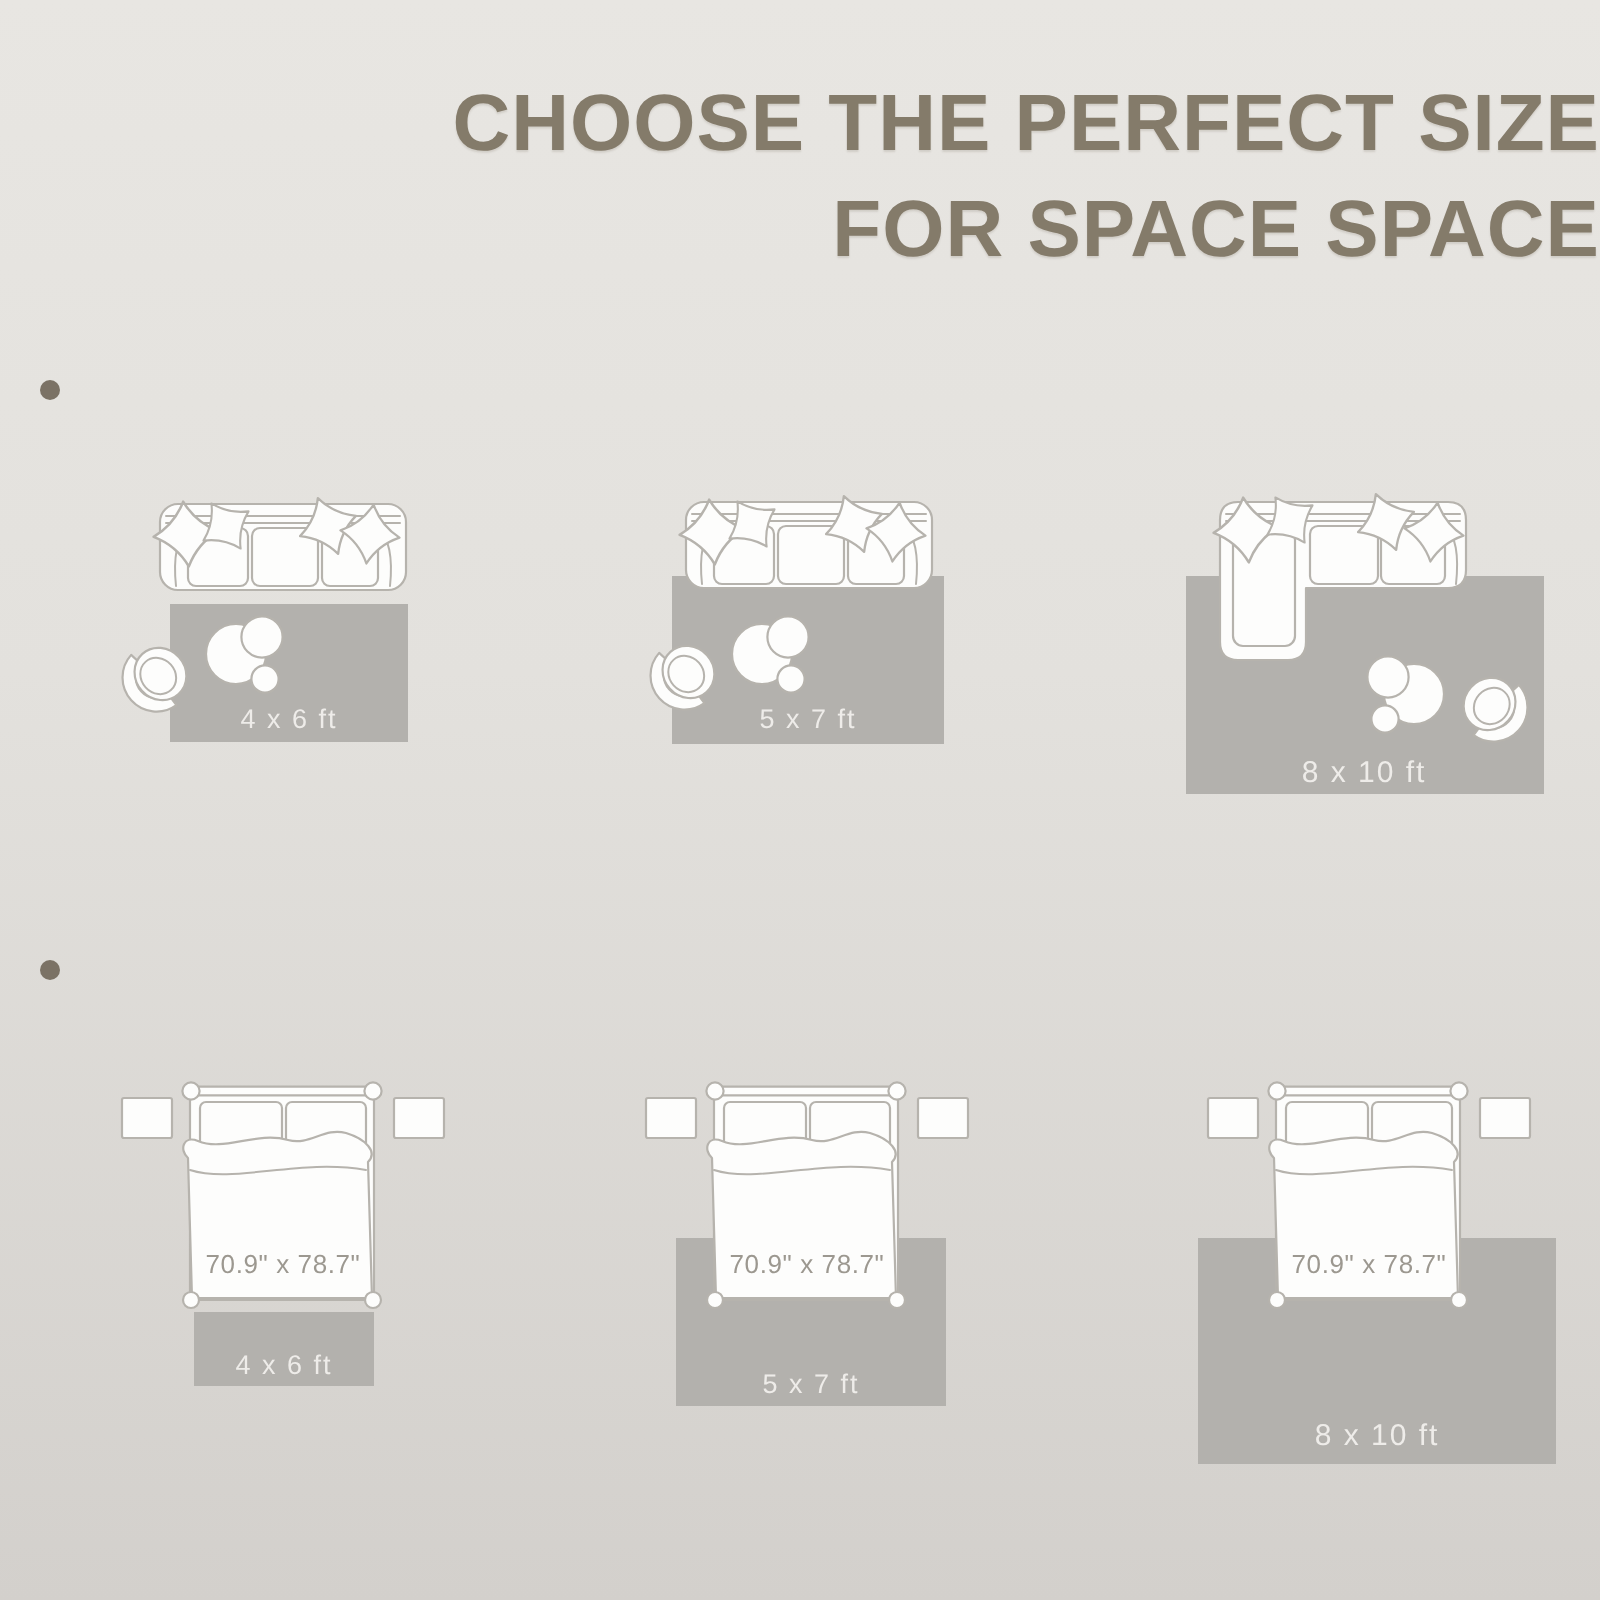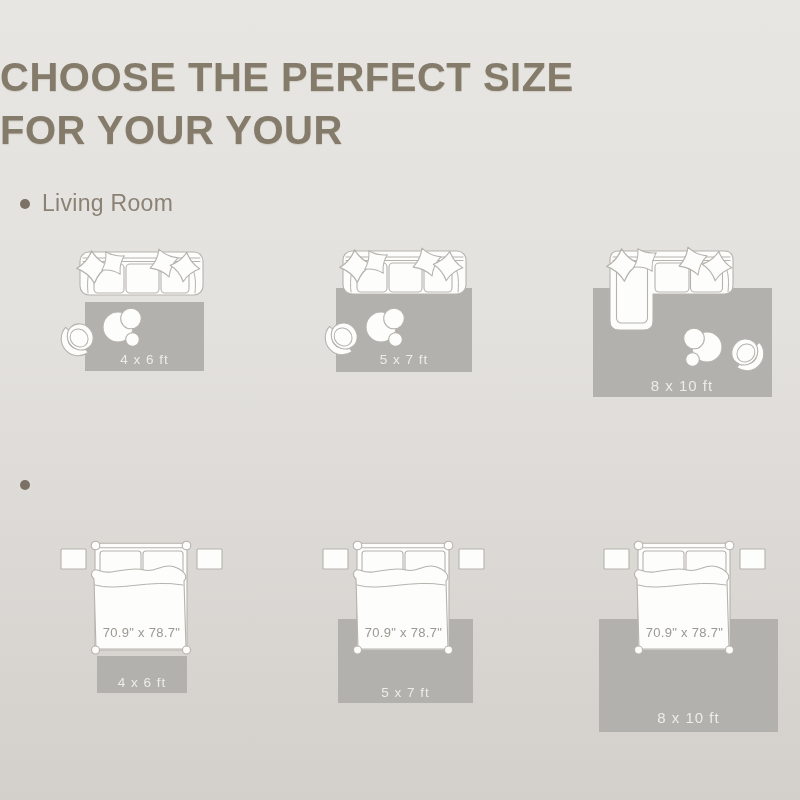--- a/index.html
+++ b/index.html
@@ -2,23 +2,23 @@
 <html><head>
 <meta charset="utf-8">
 <style>
   html,body{margin:0;padding:0;}
   body{
     width:800px;height:800px;position:relative;overflow:hidden;
     background:linear-gradient(180deg,#e8e6e2 0%,#e3e1dd 42%,#d3d0cc 100%);
     font-family:"Liberation Sans",sans-serif;
   }
   .title{
-    position:absolute;top:36px;left:0;width:800px;text-align:left;
+    position:absolute;top:36px;left:0;width:800px;text-align:right;
     font-size:40px;font-weight:bold;color:#847b6a;line-height:53px;
-    letter-spacing:0.5px;text-shadow:0 1px 1px rgba(110,100,85,0.18);margin-top:15px;
+    letter-spacing:0.5px;text-shadow:0 1px 1px rgba(110,100,85,0.18);
   }
   .section-label{
     position:absolute;left:20px;display:flex;align-items:center;gap:12px;
     font-size:23px;color:#8b8275;letter-spacing:0.3px;
   }
   .section-label .bullet{
     width:10px;height:10px;border-radius:50%;background:#7b7265;flex:0 0 auto;
   }
   #scene{position:absolute;left:0;top:0;}
   .outline{fill:#fdfdfc;stroke:#b6b3ad;stroke-width:1.1;stroke-linejoin:round;}
@@ -117,23 +117,22 @@
   <text class="dimlabel" x="403.5" y="636.5">70.9" x 78.7"</text>
   <text class="dimlabel" x="684.5" y="636.5">70.9" x 78.7"</text>
 
   <text class="ruglabel" x="142" y="687">4 x 6 ft</text>
   <text class="ruglabel" x="405.5" y="696.5">5 x 7 ft</text>
   <text class="ruglabel ruglabel-lg" x="688.5" y="722.5">8 x 10 ft</text>
 </svg>
 
 <header class="title">
   <div>CHOOSE THE PERFECT SIZE</div>
-  <div>FOR YOUR YOUR</div>
+  <div>FOR SPACE SPACE</div>
 </header>
 
 <div class="section-label" style="top:190px;">
   <span class="bullet"></span>
-  <span>Living Room</span>
 </div>
 
 <div class="section-label" style="top:480px;">
   <span class="bullet"></span>
 </div>
 
 </body></html>

